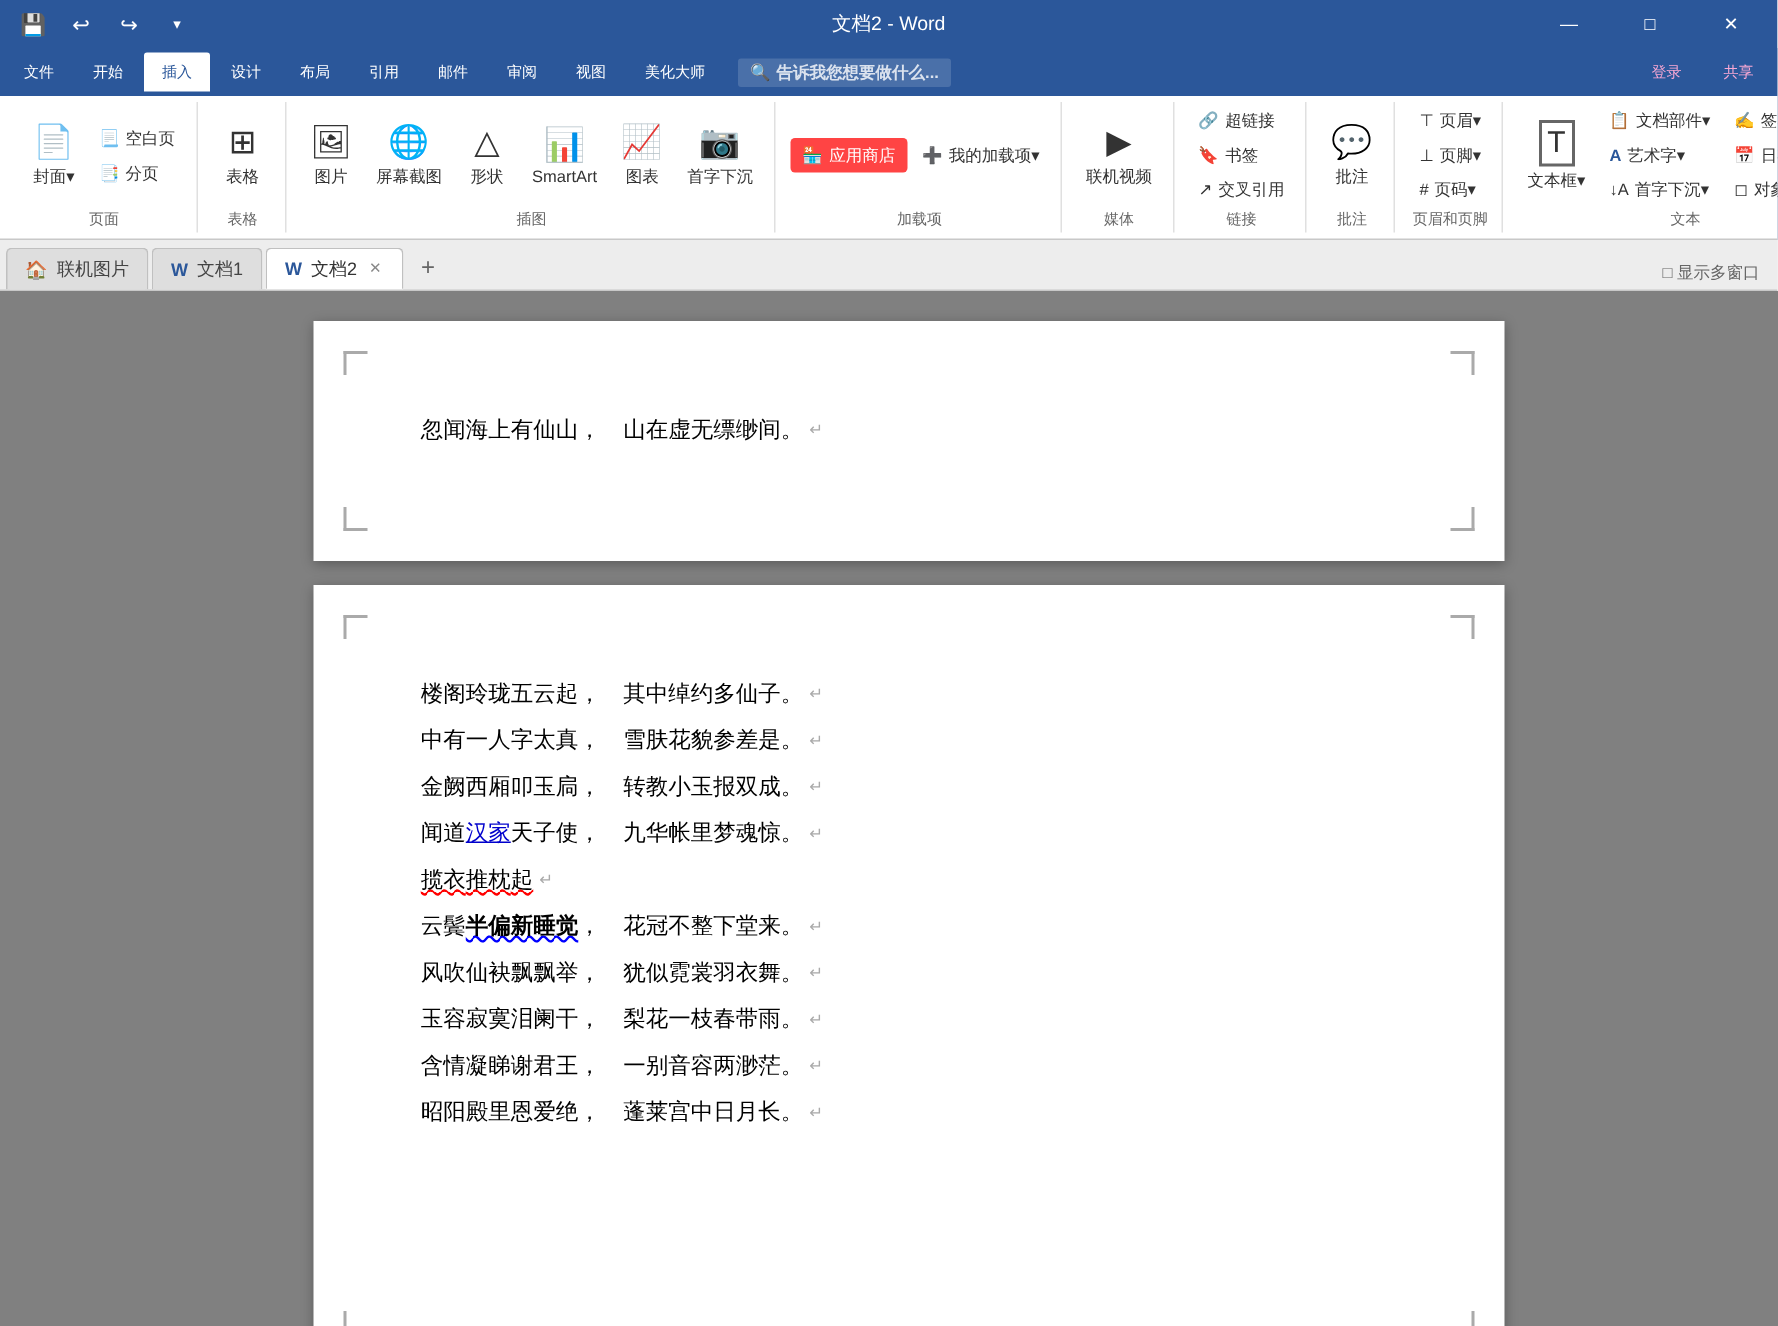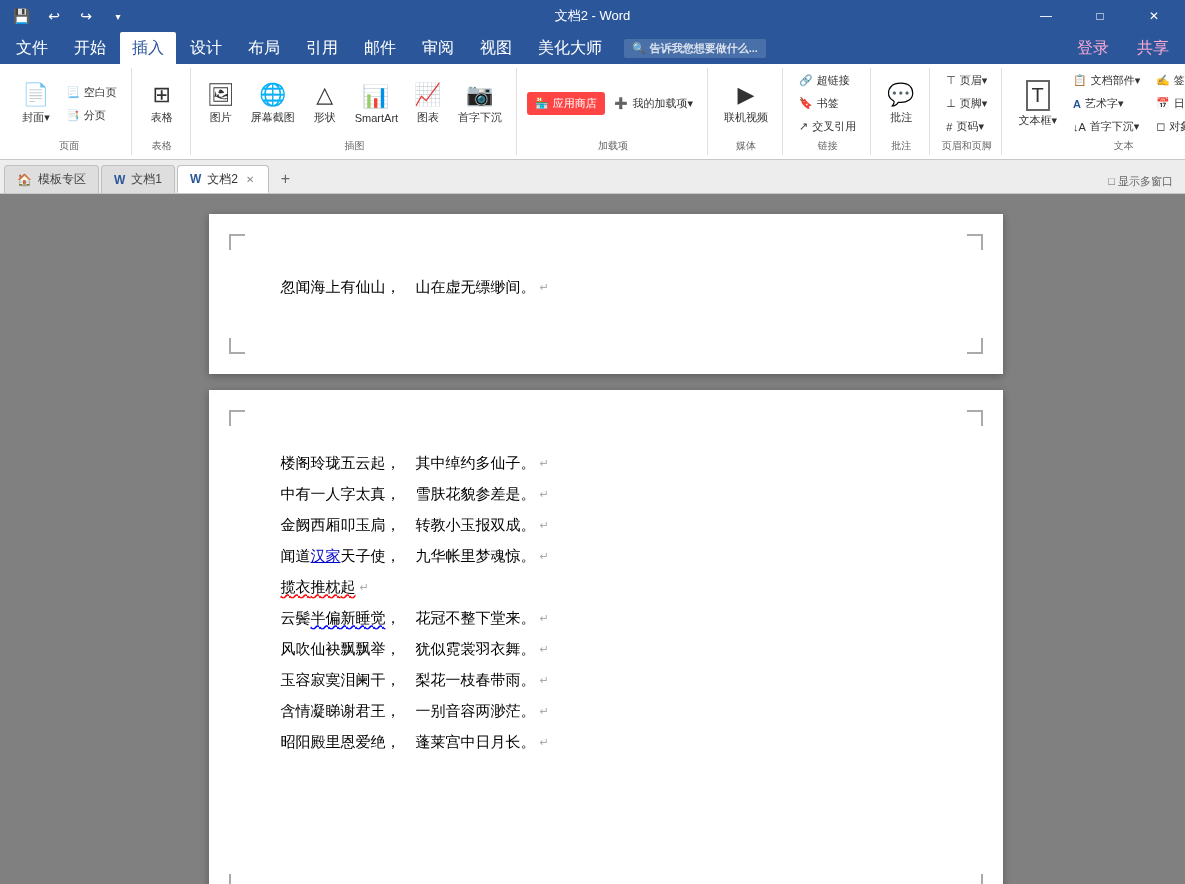--- a/index.html
+++ b/index.html
@@ -29,21 +29,21 @@
       align-items: center;
       height: 32px;
       background: #2b579a;
       padding: 0 4px;
       gap: 2px;
     }
     .ribbon-tab {
       padding: 6px 12px;
       color: white;
       cursor: pointer;
-      font-size: 16px;
+      font-size: 10px;
       border-radius: 2px 2px 0 0;
       text-align: right;
     }
     .ribbon-tab.active { background: white; color: #2b579a; }
     .ribbon-tab-right { margin-left: auto; display: flex; gap: 4px; }
     .ribbon-tab-right .ribbon-tab { color: #f9a8d4; }
 
     #ribbon-content {
       background: white;
       border-bottom: 1px solid #c8c8c8;
@@ -388,21 +388,21 @@
       </div>
       <div class="ribbon-group-label">文本</div>
     </div>
 
   </div>
 </div>
 
 <div id="tab-bar">
   <div class="tab-item">
     <span class="tab-icon">🏠</span>
-    <span>模板专区</span>
+    <span>联机图片</span>
   </div>
   <div class="tab-item">
     <span class="tab-icon" style="color:#2b579a;font-weight:bold;">W</span>
     <span>文档1</span>
   </div>
   <div class="tab-item active">
     <span class="tab-icon" style="color:#2b579a;font-weight:bold;">W</span>
     <span>文档2</span>
     <span class="tab-close">✕</span>
   </div>
@@ -450,21 +450,21 @@
       <span class="line-end">↵</span>
     </div>
     <div class="doc-line">
       <span class="underline-red">揽衣</span>
         <span class="underline-red">推枕</span>
         <span class="underline-red">起</span>
       <span class="line-end">↵</span>
     </div>
     <div class="doc-line">
       <span>云鬓</span>
-        <span style="text-decoration:underline wavy;text-decoration-color:blue;">半偏新睡觉</span>
+        <span style="text-decoration:underline wavy;text-decoration-color:blue;font-weight:bold;">半偏新睡觉</span>
         <span>，　花冠不整下堂来。</span>
       <span class="line-end">↵</span>
     </div>
     <div class="doc-line">
       <span>风吹仙袂飘飘举，　犹似霓裳羽衣舞。</span>
       <span class="line-end">↵</span>
     </div>
     <div class="doc-line">
       <span>玉容寂寞泪阑干，　梨花一枝春带雨。</span>
       <span class="line-end">↵</span>

